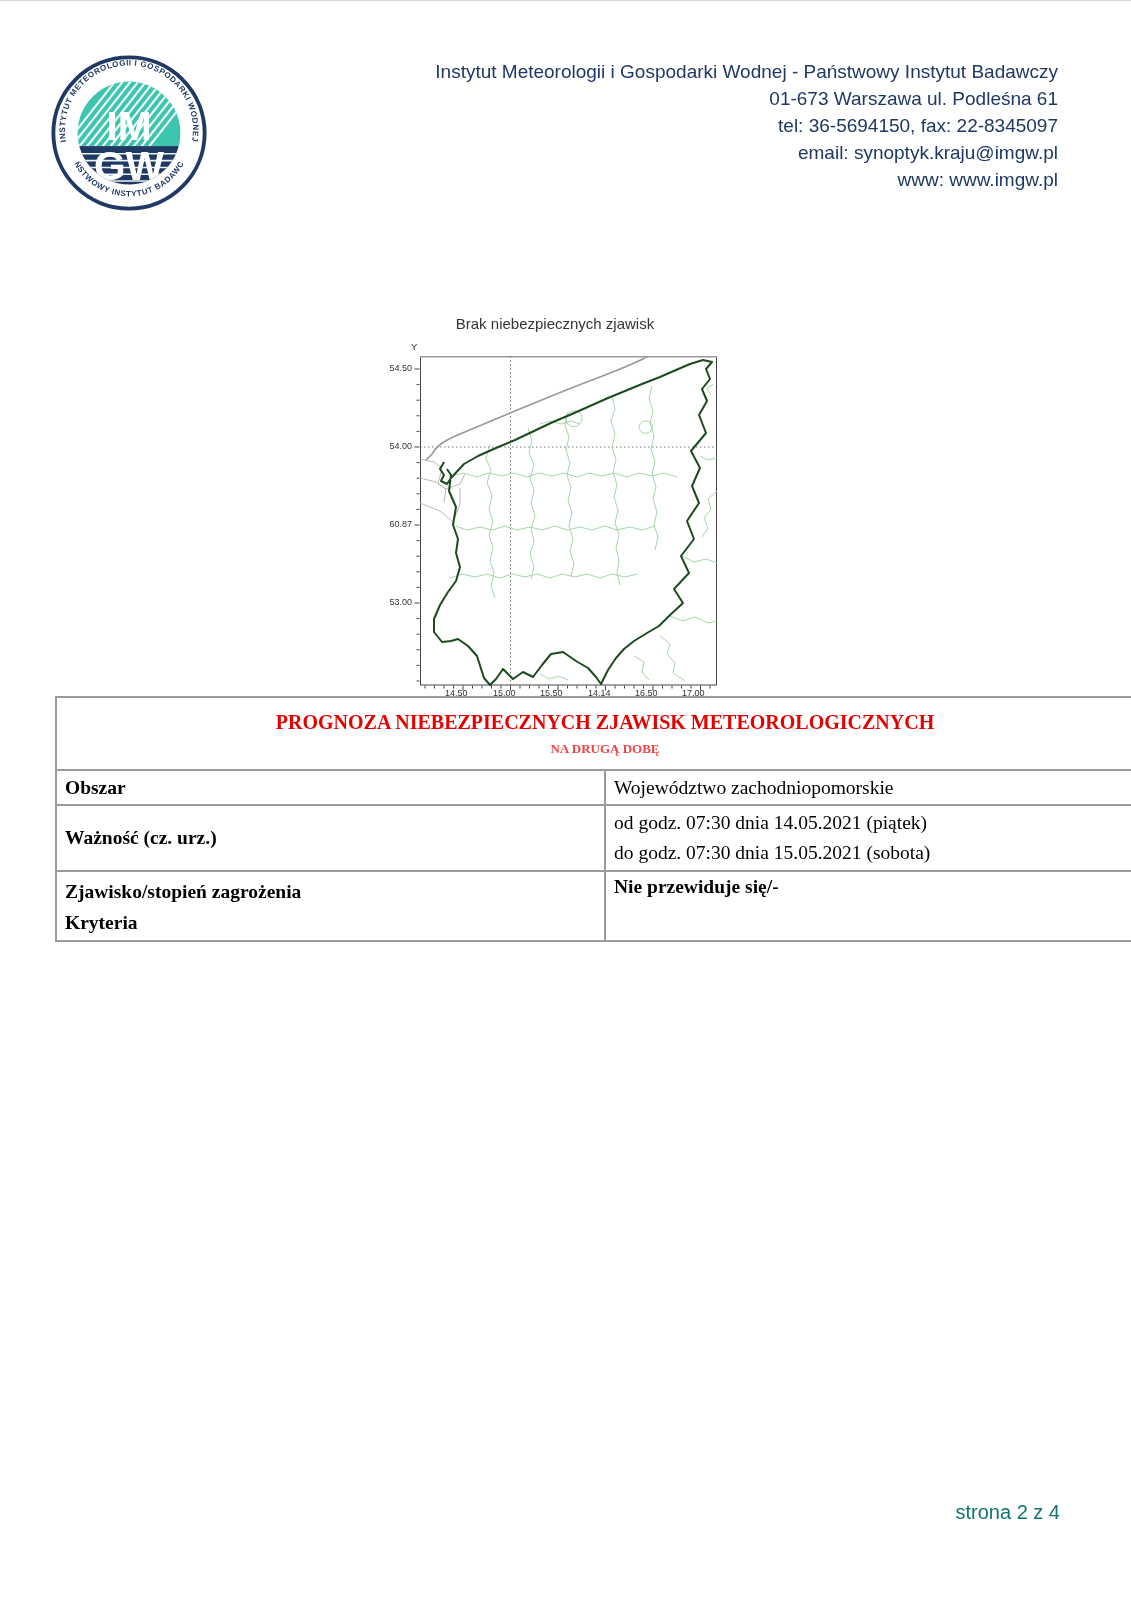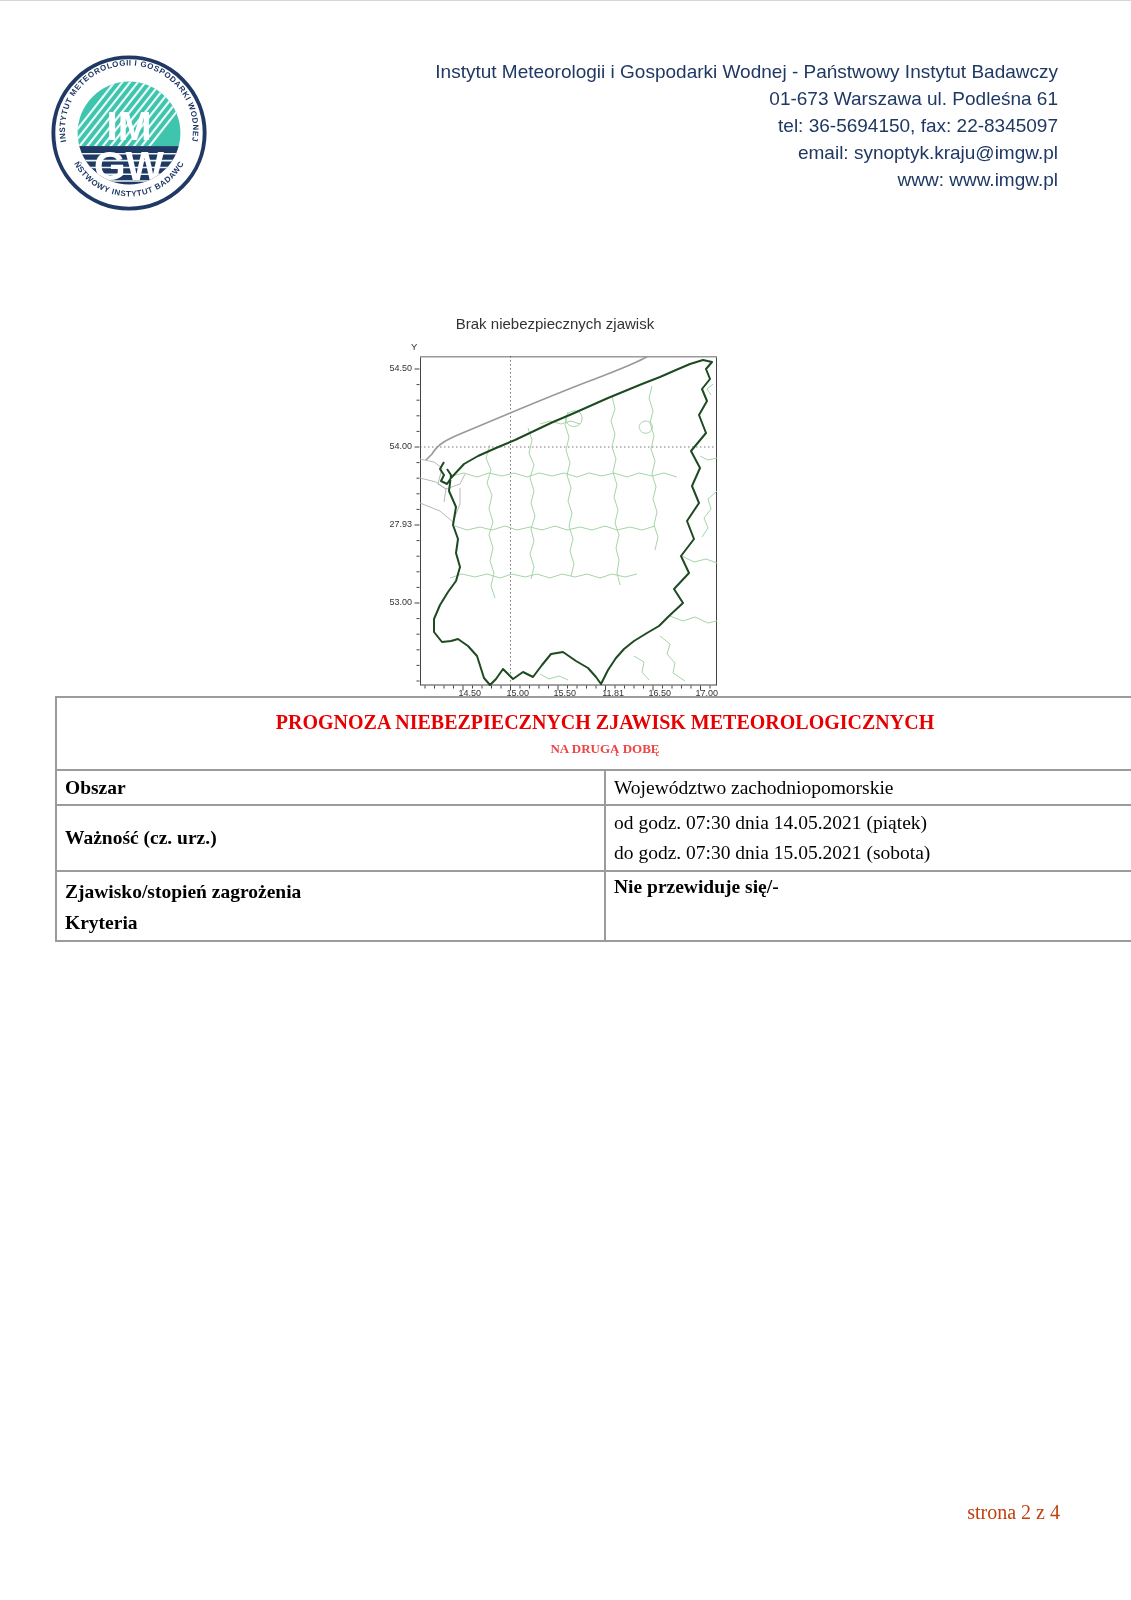--- a/index.html
+++ b/index.html
@@ -10,21 +10,21 @@
   .hdr{position:absolute;top:57px;right:73px;text-align:right;color:#1f3864;line-height:27px;font-size:19px;}
   .hdr .bold{font-weight:bold;}
 
   
   .logo{position:absolute;left:49px;top:52px;width:160px;height:160px;}
 
   
   .map-title{position:absolute;left:405px;top:314px;width:300px;text-align:center;font-size:15px;color:#333;}
   .plot{position:absolute;left:414px;top:355px;width:309px;height:336px;}
   .ylab{position:absolute;right:719px;width:44px;text-align:right;font-size:9px;color:#333;}
-  .xlab{position:absolute;top:687px;width:36px;text-align:right;font-size:9px;color:#333;}
+  .xlab{position:absolute;top:687px;width:36px;text-align:left;font-size:9px;color:#333;}
   .yaxis-name{position:absolute;left:411px;top:340px;font-size:9.5px;color:#333;}
 
   
   .ftable{position:absolute;left:55px;top:695px;width:1100px;border-collapse:collapse;
           font-family:"Liberation Serif",serif;font-size:19.5px;color:#000;table-layout:fixed;}
   .ftable, .ftable td{border:2px solid #9b9b9b;}
   .ftable{border-color:#858585;}
   .ftable td{padding:2px 8px;background:#fff;}
   .t-head{height:67px;text-align:center;vertical-align:middle;}
   .t-head .red{font-weight:bold;font-size:20px;}
@@ -33,21 +33,21 @@
   .row-area{height:35px;border-radius:14px;}
   .row-valid{height:54px;}
   .row-valid td{vertical-align:middle;}
   .row-valid .v1{line-height:30px;}
   .row-phen{height:62px;}
   .row-phen td{vertical-align:top;padding-top:4px;margin-top:24px;}
   .lab2{line-height:31px;}
   .val-bold{font-weight:bold;}
 
   
-  .footer{position:absolute;top:1500px;right:71px;font-size:20px;color:#c2410c;font-family:Liberation Serif, serif;}
+  .footer{position:absolute;top:1500px;right:71px;font-size:20px;color:#0f766e;}
 </style>
 </head>
 <body>
 
 <div id="page">
 
   <svg class="logo" viewBox="0 0 165 165" xmlns="http://www.w3.org/2000/svg">
     <defs>
       <clipPath id="innerClip">
           <circle cx="82.5" cy="82.5" r="53"></circle>
@@ -150,26 +150,26 @@
 
     <path fill="none" stroke="#1e4a22" stroke-width="2" stroke-linejoin="round" d="M24,106 l-4,7 4,6 -3,6 6,3 4,-6
              L44,108 58,100 76,92 95,84 114,75 133,66 152,58 170,50 188,42 205,35 222,28 240,21 256,14 270,8 283,4 292,6
              286,13 290,23 282,33 287,45 279,59 286,77 271,95 280,112 272,130 279,147 267,165 274,183 261,200 269,217 254,233 263,247 249,260 239,270 227,277 214,285 204,293 196,302 188,314 181,328
              176,321 168,312 156,305 143,296 131,298 122,309 113,321 103,316 93,323 83,313 76,323 70,329 64,322 57,300 48,290 38,283 31,285 22,286 14,276 14,263 20,249 28,236
              36,225 40,211 36,197 38,183 33,169 36,151 29,135 31,119 27,113"></path>
   </svg>
 
   <span class="ylab" style="top:362px">54.50</span>
   <span class="ylab" style="top:440px">54.00</span>
-  <span class="ylab" style="top:518px">27.93</span>
+  <span class="ylab" style="top:518px">60.87</span>
   <span class="ylab" style="top:596px">53.00</span>
   <span class="xlab" style="left:445px">14.50</span>
   <span class="xlab" style="left:493px">15.00</span>
   <span class="xlab" style="left:540px">15.50</span>
-  <span class="xlab" style="left:588px">11.81</span>
+  <span class="xlab" style="left:588px">14.14</span>
   <span class="xlab" style="left:635px">16.50</span>
   <span class="xlab" style="left:682px">17.00</span>
 
   <table class="ftable">
     <tbody>
       <tr>
         <td class="t-head" colspan="2">
           <div class="red" style="color:#e80000">PROGNOZA NIEBEZPIECZNYCH ZJAWISK METEOROLOGICZNYCH</div>
           <div class="sub">NA DRUGĄ DOBĘ</div>
         </td>

